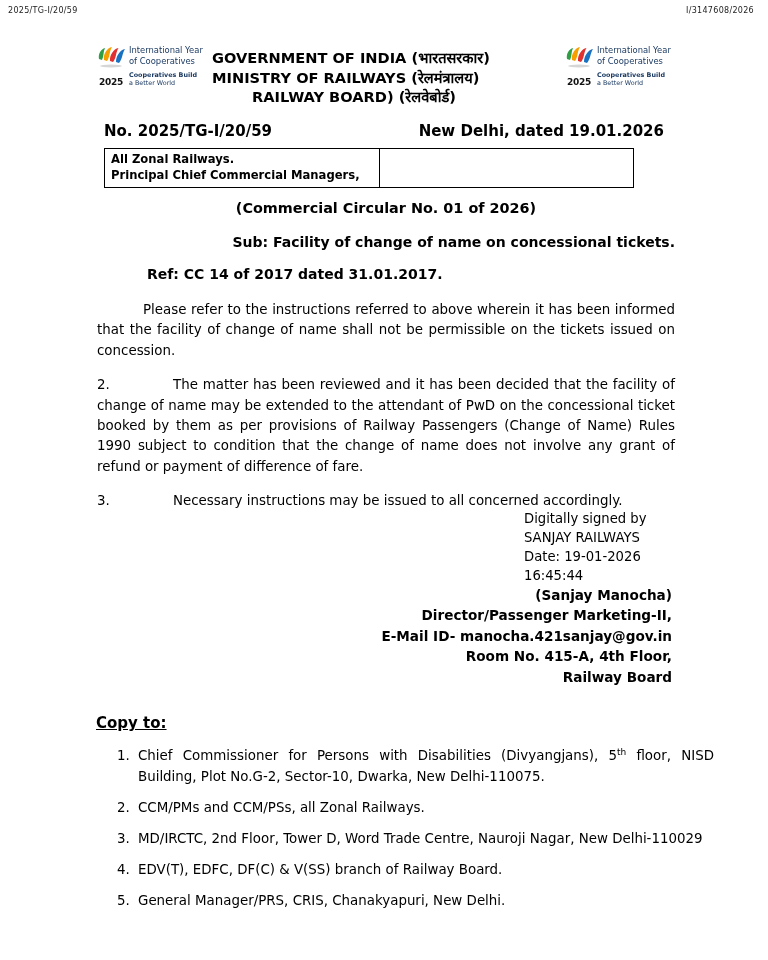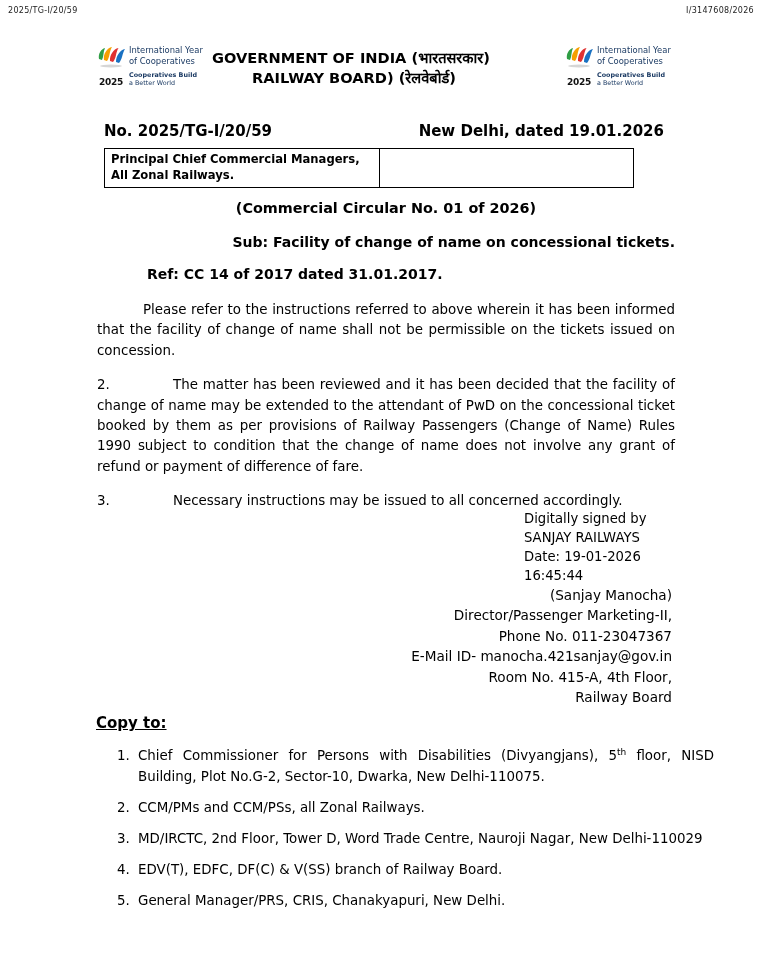--- a/index.html
+++ b/index.html
@@ -185,21 +185,21 @@
     left: 524px;
     font-size: 13.2px;
     line-height: 1.45;
   }
   .sig-block {
     position: absolute;
     top: 585px;
     left: 300px;
     width: 372px;
     text-align: right;
-    font-weight: normal;
+    font-weight: bold;
     font-size: 13.6px;
     line-height: 1.5;
   }
 
   
   .copyto {
     position: absolute;
     top: 714px;
     left: 96px;
     font-weight: bold;
@@ -247,20 +247,21 @@
       <div class="logo-text">
         <div class="l1">International Year</div>
         <div class="l2">of Cooperatives</div>
         <div class="l3">Cooperatives Build</div>
         <div class="l4">a Better World</div>
       </div>
     </div>
 
     <div class="org">
       <div class="org-line1">GOVERNMENT OF INDIA (भारतसरकार)</div>
+      <div class="org-line2">MINISTRY OF RAILWAYS (रेलमंत्रालय)</div>
       <div class="org-line3">RAILWAY BOARD) (रेलवेबोर्ड)</div>
     </div>
 
     <div class="logo">
       <div class="logo-mark">
         <svg class="doves" viewBox="0 0 60 48" xmlns="http://www.w3.org/2000/svg" aria-hidden="true">
           <path d="M6 30 C4 20 10 10 18 8 C14 16 16 24 12 32 Z" fill="#2f9e44"></path>
           <path d="M16 32 C14 20 22 8 32 6 C26 16 28 26 22 34 Z" fill="#f59f00"></path>
           <path d="M28 34 C27 22 35 10 45 8 C39 18 41 28 34 36 Z" fill="#e03131"></path>
           <path d="M40 36 C40 24 48 12 58 10 C52 20 53 30 46 38 Z" fill="#1971c2"></path>
@@ -278,22 +279,22 @@
 
   </div>
 
   <div class="numline">
     <span>No. 2025/TG-I/20/59</span>
     <span>New Delhi, dated  19.01.2026</span>
   </div>
 
   <div class="addr-box">
     <div class="addr-cell left">
+      <div>All Zonal Railways.</div>
       <div>Principal Chief Commercial Managers,</div>
-      <div>All Zonal Railways.</div>
     </div>
   </div>
 
   <div class="body">
     <div class="circ-no">(Commercial Circular No.  01 of 2026)</div>
     <div class="sub">Sub: Facility of change of name on concessional tickets.</div>
     <div class="ref">Ref: CC 14 of 2017 dated 31.01.2017.</div>
 
     <p class="para"><span class="indent"></span><span>Please refer to the instructions referred to above wherein it has been informed that the facility of change of name shall not be permissible on the tickets issued on concession.</span></p>
 
@@ -305,21 +306,20 @@
   <div class="sig-digital">
     <div>Digitally signed by</div>
     <div>SANJAY RAILWAYS</div>
     <div>Date: 19-01-2026</div>
     <div>16:45:44</div>
   </div>
 
   <div class="sig-block">
     <div>(Sanjay Manocha)</div>
     <div>Director/Passenger Marketing-II,</div>
-    <div>Phone No. 011-23047367</div>
     <div>E-Mail ID- manocha.421sanjay@gov.in</div>
     <div>Room No. 415-A, 4th Floor,</div>
     <div>Railway Board</div>
   </div>
 
   <div class="copyto">Copy to:</div>
 
   <ol class="copylist">
     <li><span>Chief Commissioner for Persons with Disabilities (Divyangjans), 5<sup>th</sup> floor, NISD Building, Plot No.G-2, Sector-10, Dwarka, New Delhi-110075.</span></li>
     <li>CCM/PMs and CCM/PSs, all Zonal Railways.</li>

